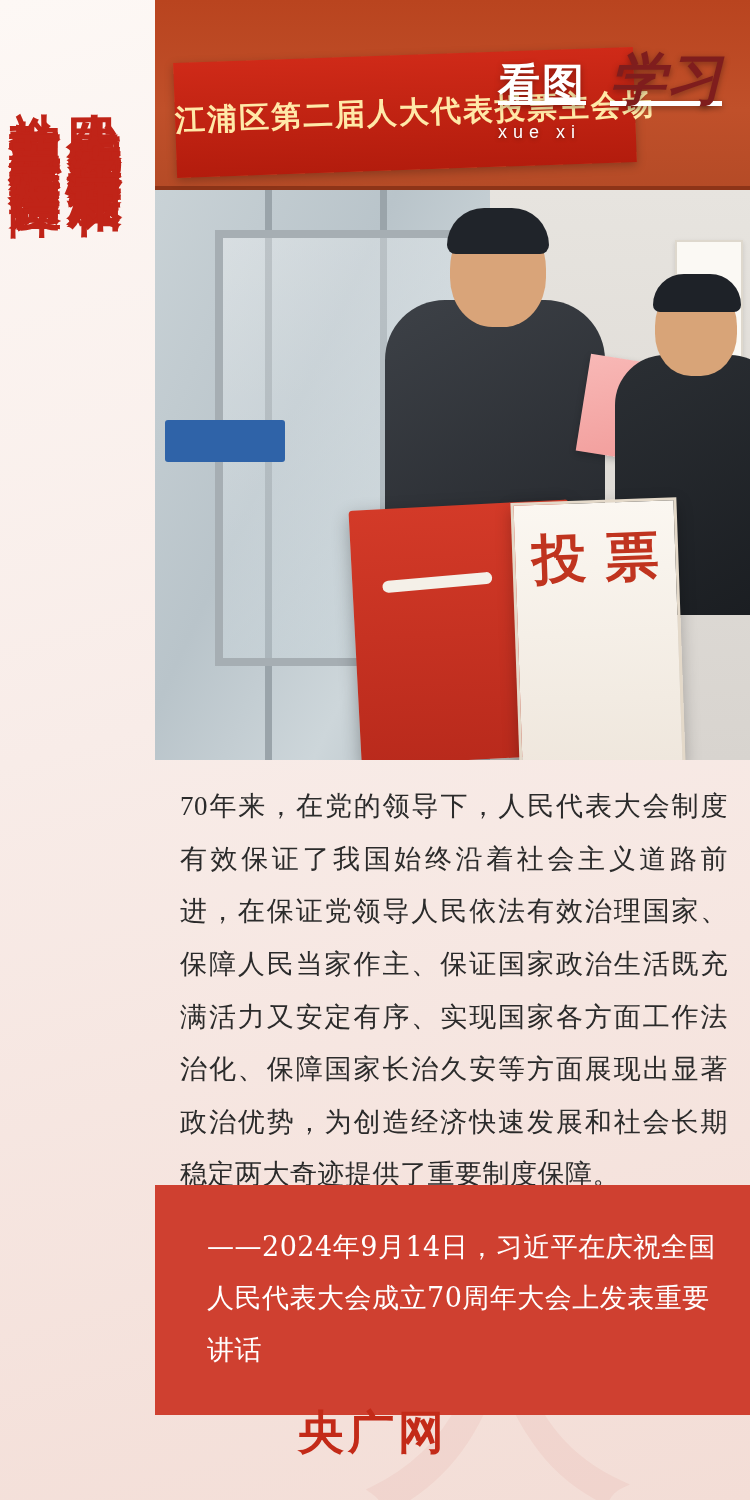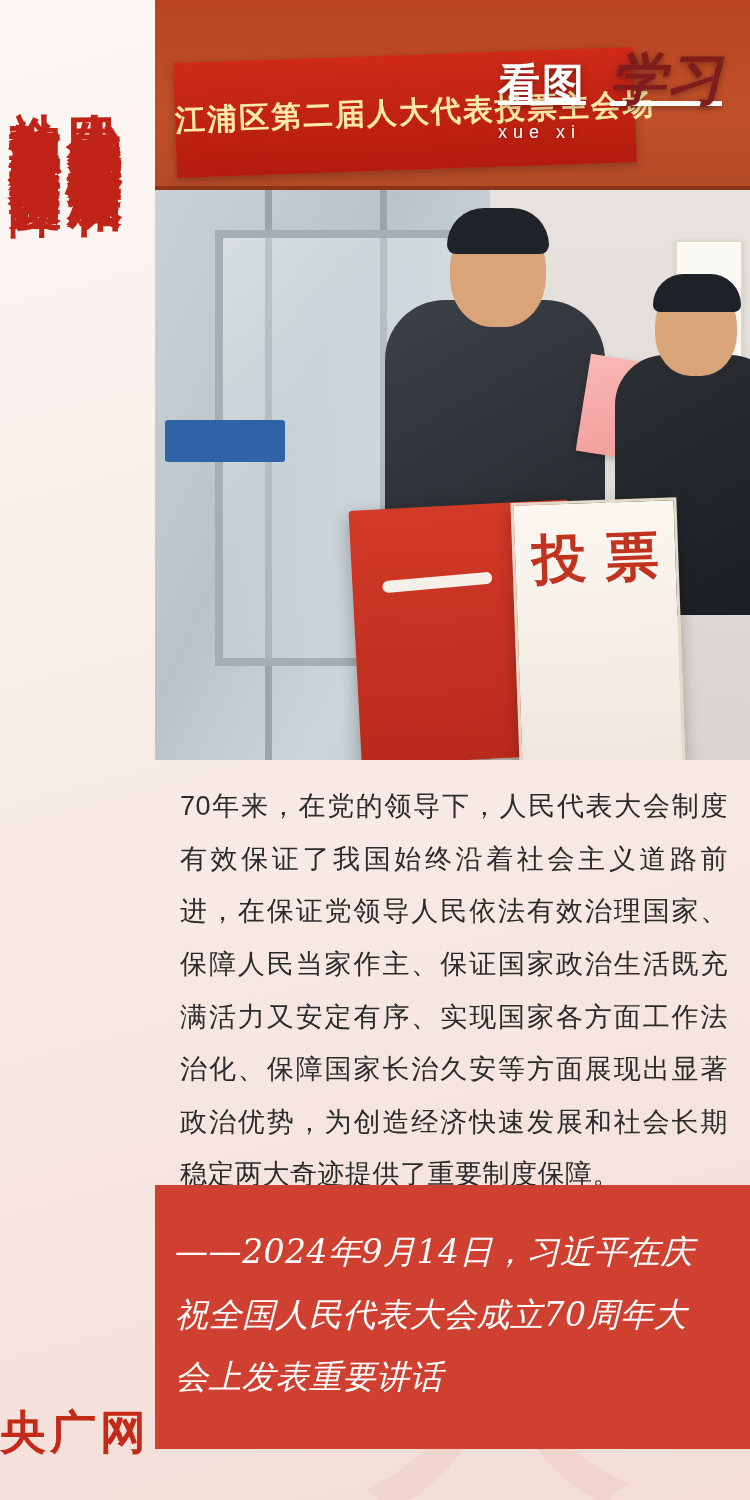--- a/index.html
+++ b/index.html
@@ -291,48 +291,48 @@
 
   
   .body-text {
     position: absolute;
     left: 180px;
     top: 780px;
     width: 548px;
     font-size: 27px;
     line-height: 1.95;
     color: #2b2b2b;
-    font-family: Liberation Sans, sans-serif;
+    font-family: Liberation Serif, serif;
     text-align: justify;
     letter-spacing: 0.5px;
   }
 
   
   .cite {
     position: absolute;
     left: 155px;
     top: 1185px;
     width: 595px;
     background: #cf4030;
     color: #ffffff;
-    padding: 36px 32px 40px 20px;
+    padding: 36px 32px 40px 52px;
     box-sizing: border-box;
-    font-size: 33px;
+    font-size: 27px;
     line-height: 1.9;
     font-family: "DejaVu Serif", serif;
     letter-spacing: 0.5px;
-    font-style: italic;
   }
 
   
   .footer {
     position: absolute;
     left: 0;
     right: 4px;
     bottom: 36px;
+    text-align: center;
   }
   .brand {
     display: inline-block;
     font-size: 46px;
     font-weight: bold;
     color: #c32a18;
     font-family: "DejaVu Serif", serif;
     letter-spacing: 4px;
   }
 </style>

